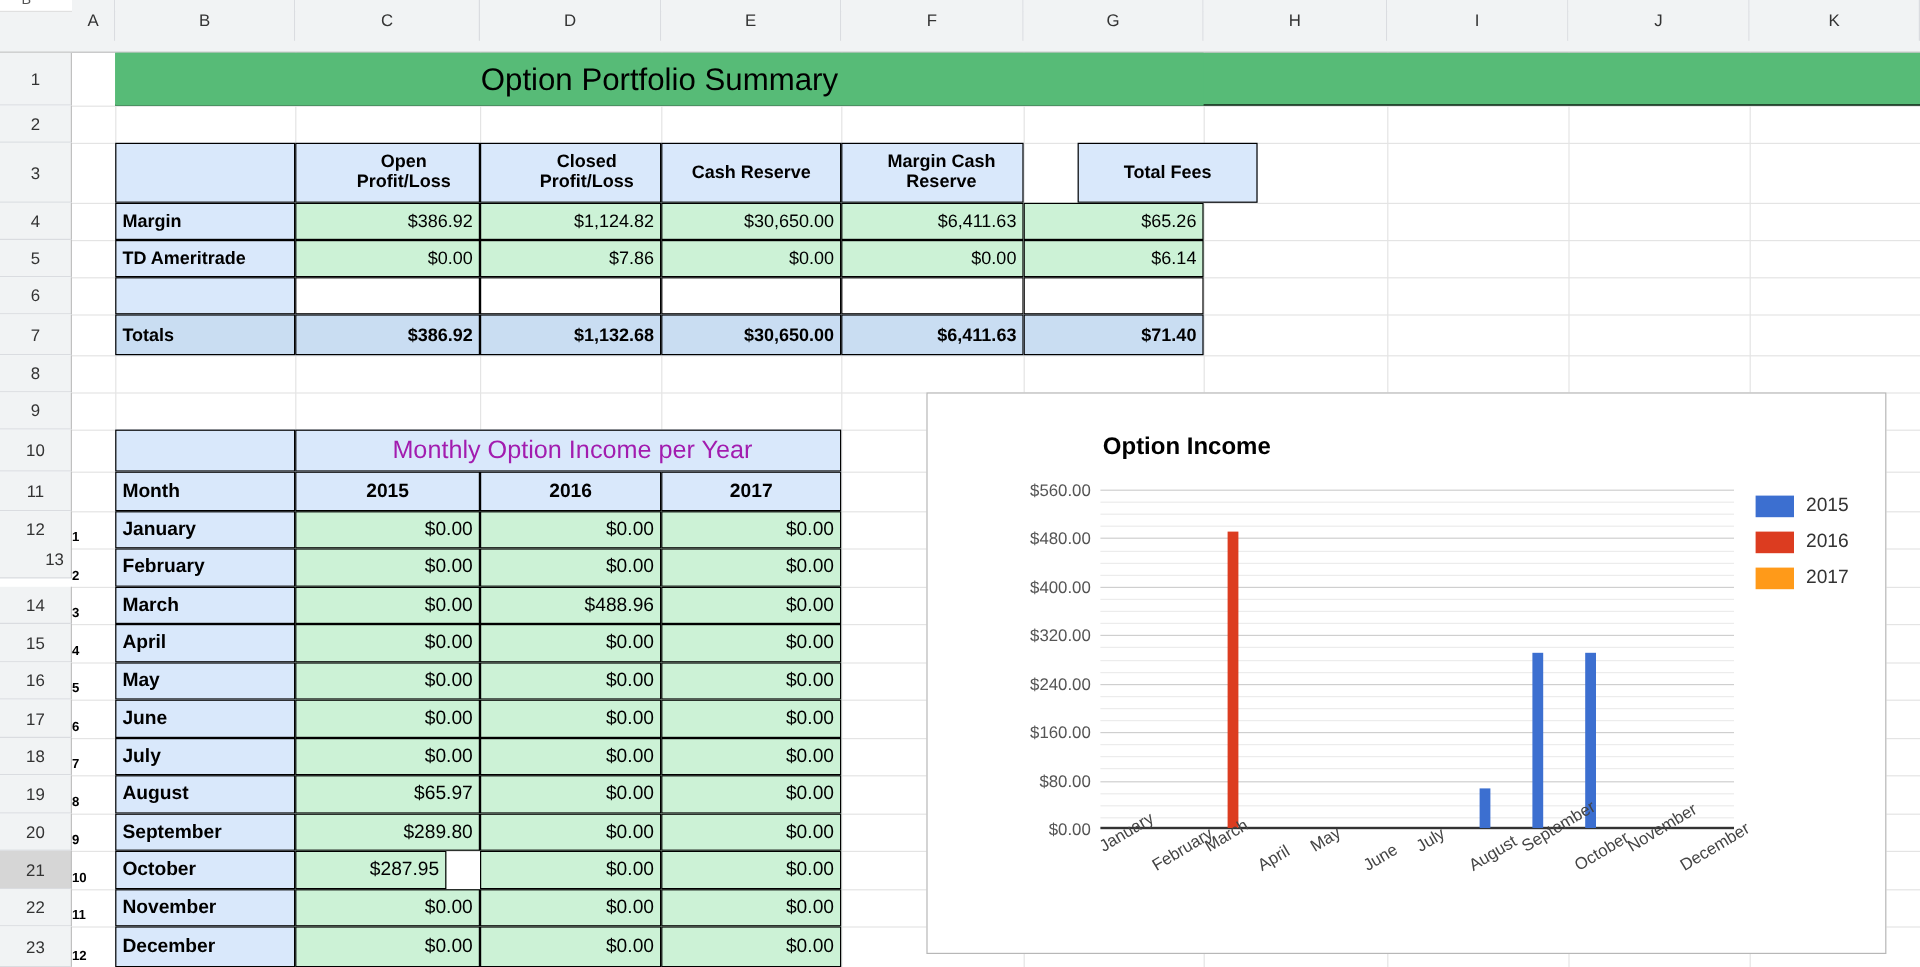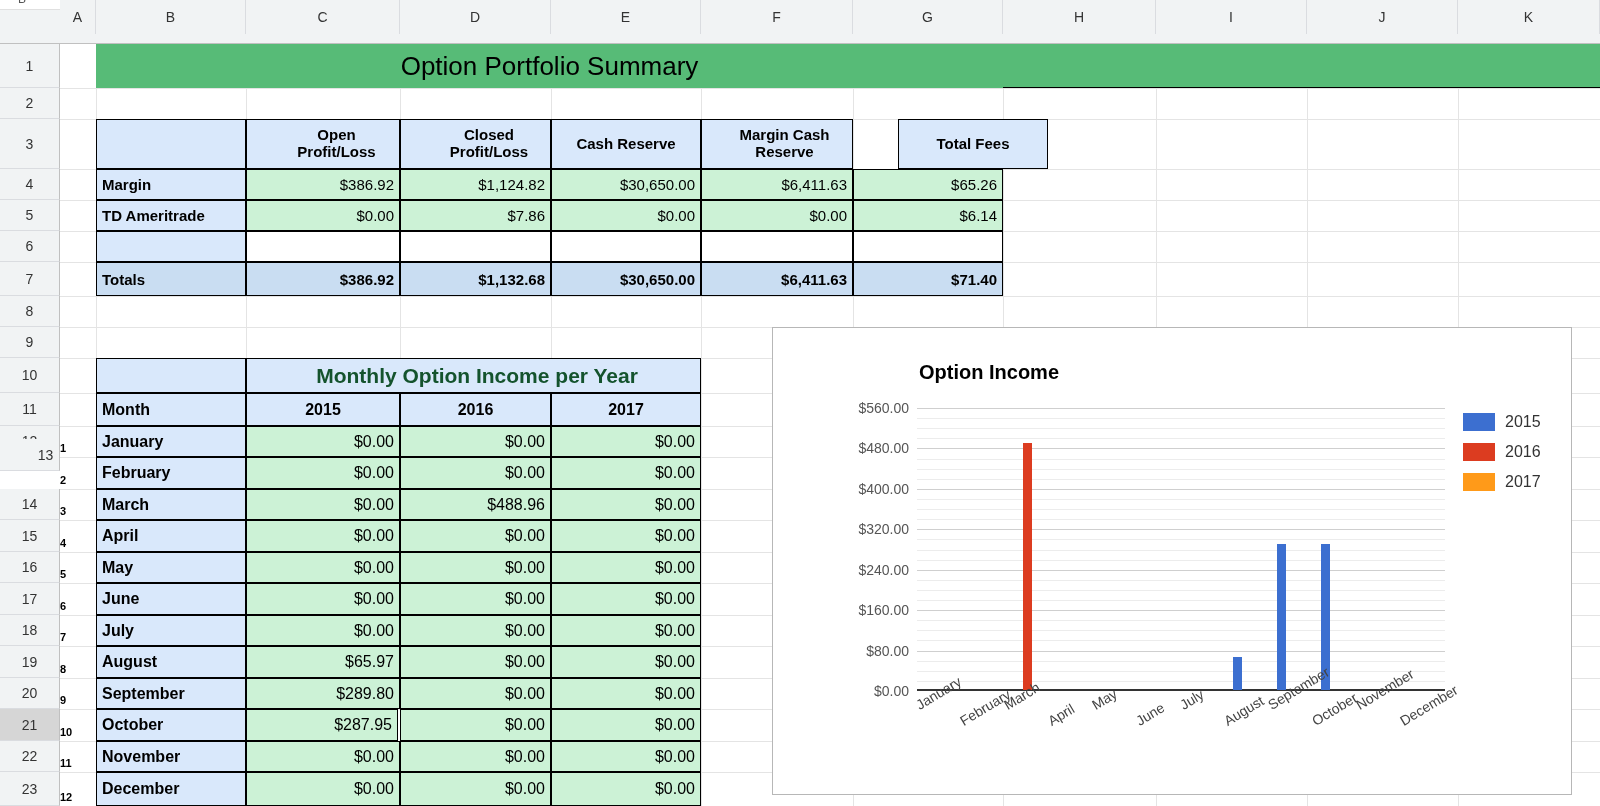--- a/index.html
+++ b/index.html
@@ -48,21 +48,21 @@
 
   .bg-green  { background:#57bb77; }
   .bg-blue   { background:#d9e8fb; }
   .bg-mint   { background:#ccf2d6; }
   .bg-blue2  { background:#c9ddf2; }
 
   .bd { border:1px solid #000; }
   .bd-b { border-bottom:1px solid #000; }
 
   .title-cell { font-size:26px; font-weight:400; color:#000; }
-  .subtitle-cell { font-size:21px; font-weight:bold; color:#14532d;padding-left:12px; }
+  .subtitle-cell { font-size:21px; font-weight:normal; color:#a21caf;padding-left:12px; }
 
   .idx { position:absolute; width:34px; font-size:11px; font-weight:bold; color:#000;
          display:flex; align-items:flex-end; justify-content:flex-start; padding-bottom:3px; }
 
   
   #chart-card { position:absolute; left:772px; top:327px; width:800px; height:468px;
                 background:#fff; border:1px solid #b7b7b7; }
   #chart-title { position:absolute; left:146px; top:33px; font-size:20px; font-weight:bold; color:#000; }
 
   .plot { position:absolute; left:144px; top:80px; width:528px; height:283px; }
@@ -109,21 +109,21 @@
       <div class="rowhead" style="top: 119px; height: 50px; line-height: 50px;">3</div>
       <div class="rowhead" style="top: 169px; height: 31px; line-height: 31px;">4</div>
       <div class="rowhead" style="top: 200px; height: 31px; line-height: 31px;">5</div>
       <div class="rowhead" style="top: 231px; height: 31px; line-height: 31px;">6</div>
       <div class="rowhead" style="top: 262px; height: 34px; line-height: 34px;">7</div>
       <div class="rowhead" style="top: 296px; height: 31px; line-height: 31px;">8</div>
       <div class="rowhead" style="top: 327px; height: 31px; line-height: 31px;">9</div>
       <div class="rowhead" style="top: 358px; height: 35px; line-height: 35px;">10</div>
       <div class="rowhead" style="top: 393px; height: 33px; line-height: 33px;">11</div>
       <div class="rowhead" style="top: 426px; height: 31px; line-height: 31px;">12</div>
-      <div class="rowhead" style="top: 439px; height: 32px; line-height: 32px; padding-left: 32px;">13</div>
+      <div class="rowhead" style="top: 450px; height: 32px; line-height: 32px; padding-left: 32px;">13</div>
       <div class="rowhead" style="top: 489px; height: 31px; line-height: 31px;">14</div>
       <div class="rowhead" style="top: 520px; height: 32px; line-height: 32px;">15</div>
       <div class="rowhead" style="top: 552px; height: 31px; line-height: 31px;">16</div>
       <div class="rowhead" style="top: 583px; height: 32px; line-height: 32px;">17</div>
       <div class="rowhead" style="top: 615px; height: 31px; line-height: 31px;">18</div>
       <div class="rowhead" style="top: 646px; height: 32px; line-height: 32px;">19</div>
       <div class="rowhead" style="top: 678px; height: 31px; line-height: 31px;">20</div>
       <div class="rowhead sel" style="top: 709px; height: 32px; line-height: 32px;">21</div>
       <div class="rowhead" style="top: 741px; height: 31px; line-height: 31px;">22</div>
       <div class="rowhead" style="top: 772px; height: 34px; line-height: 34px;">23</div>
@@ -239,21 +239,21 @@
       <div class="cell bg-mint bd r" style="left: 246px; top: 646px; width: 154px; height: 32px; font-size: 16px;">$65.97</div>
       <div class="cell bg-mint bd r" style="left: 400px; top: 646px; width: 151px; height: 32px; font-size: 16px;">$0.00</div>
       <div class="cell bg-mint bd r" style="left: 551px; top: 646px; width: 150px; height: 32px; font-size: 16px;">$0.00</div>
       <div class="idx" style="left: 60px; top: 678px; height: 31px;">9</div>
       <div class="cell bg-blue bd b" style="left: 96px; top: 678px; width: 150px; height: 31px; font-size: 16px;">September</div>
       <div class="cell bg-mint bd r" style="left: 246px; top: 678px; width: 154px; height: 31px; font-size: 16px;">$289.80</div>
       <div class="cell bg-mint bd r" style="left: 400px; top: 678px; width: 151px; height: 31px; font-size: 16px;">$0.00</div>
       <div class="cell bg-mint bd r" style="left: 551px; top: 678px; width: 150px; height: 31px; font-size: 16px;">$0.00</div>
       <div class="idx" style="left: 60px; top: 709px; height: 32px;">10</div>
       <div class="cell bg-blue bd b" style="left: 96px; top: 709px; width: 150px; height: 32px; font-size: 16px;">October</div>
-      <div class="cell bg-mint bd r" style="left: 246px; top: 709px; width: 152px; height: 32px; font-size: 16px;">$287.95</div>
+      <div class="cell bg-mint bd r" style="left: 246px; top: 709px; width: 126px; height: 32px; font-size: 16px;">$287.95</div>
       <div class="cell bg-mint bd r" style="left: 400px; top: 709px; width: 151px; height: 32px; font-size: 16px;">$0.00</div>
       <div class="cell bg-mint bd r" style="left: 551px; top: 709px; width: 150px; height: 32px; font-size: 16px;">$0.00</div>
       <div class="idx" style="left: 60px; top: 741px; height: 31px;">11</div>
       <div class="cell bg-blue bd b" style="left: 96px; top: 741px; width: 150px; height: 31px; font-size: 16px;">November</div>
       <div class="cell bg-mint bd r" style="left: 246px; top: 741px; width: 154px; height: 31px; font-size: 16px;">$0.00</div>
       <div class="cell bg-mint bd r" style="left: 400px; top: 741px; width: 151px; height: 31px; font-size: 16px;">$0.00</div>
       <div class="cell bg-mint bd r" style="left: 551px; top: 741px; width: 150px; height: 31px; font-size: 16px;">$0.00</div>
       <div class="idx" style="left: 60px; top: 772px; height: 34px;">12</div>
       <div class="cell bg-blue bd b" style="left: 96px; top: 772px; width: 150px; height: 34px; font-size: 16px;">December</div>
       <div class="cell bg-mint bd r" style="left: 246px; top: 772px; width: 154px; height: 34px; font-size: 16px;">$0.00</div>

